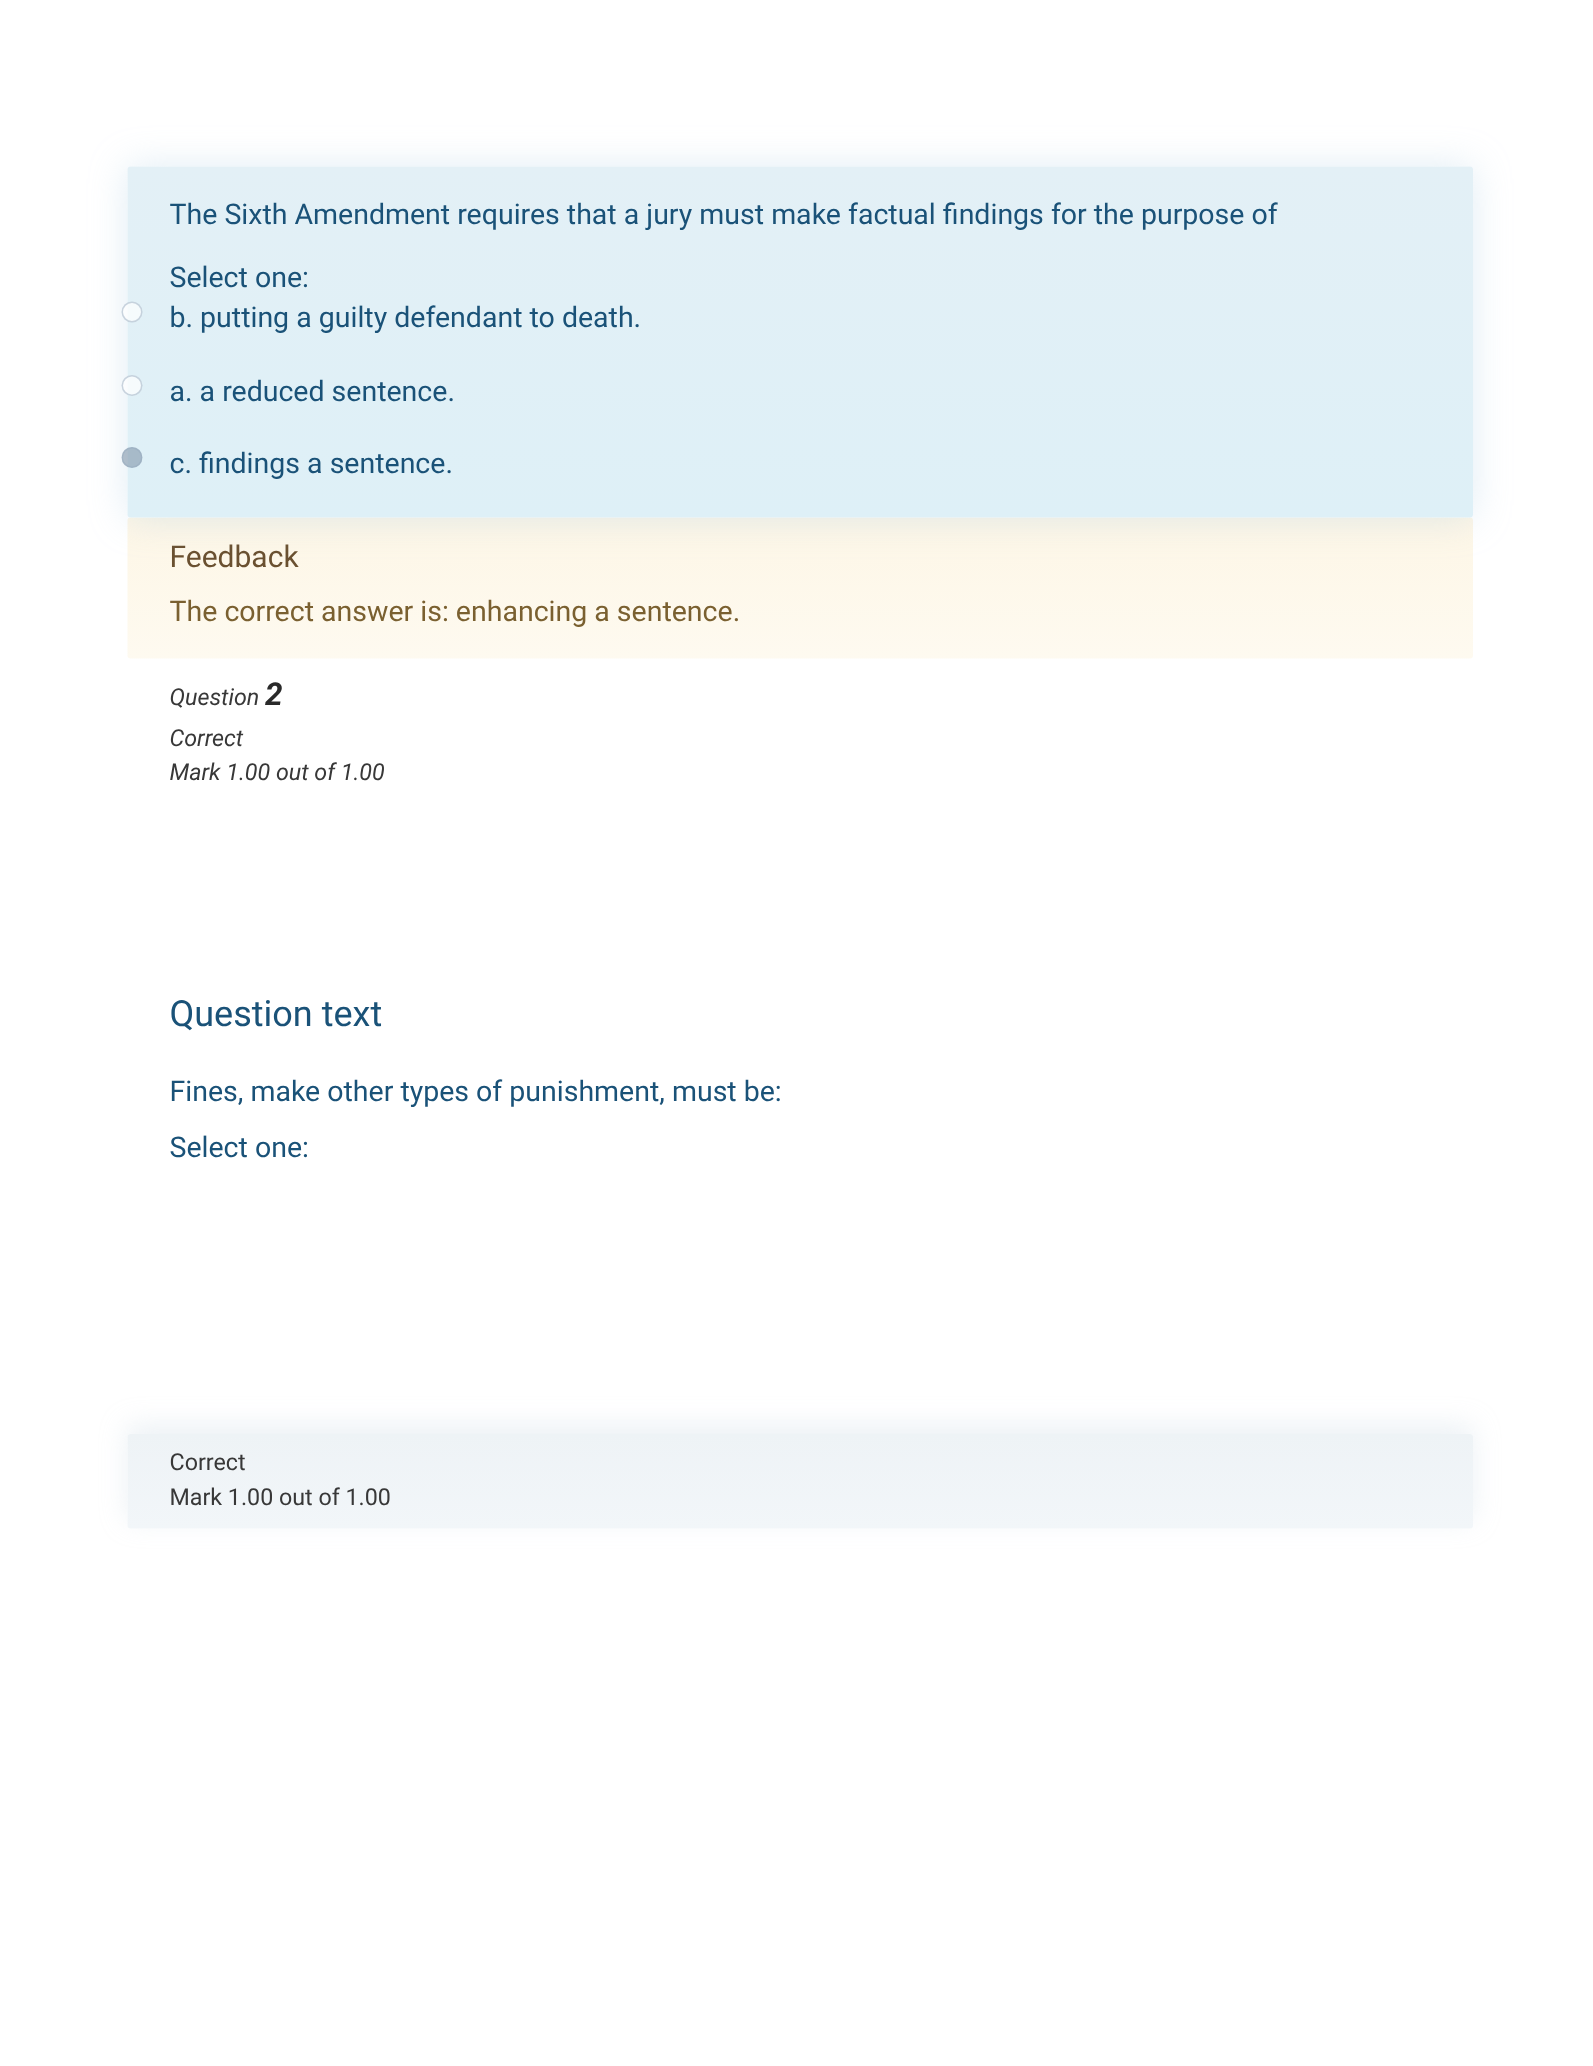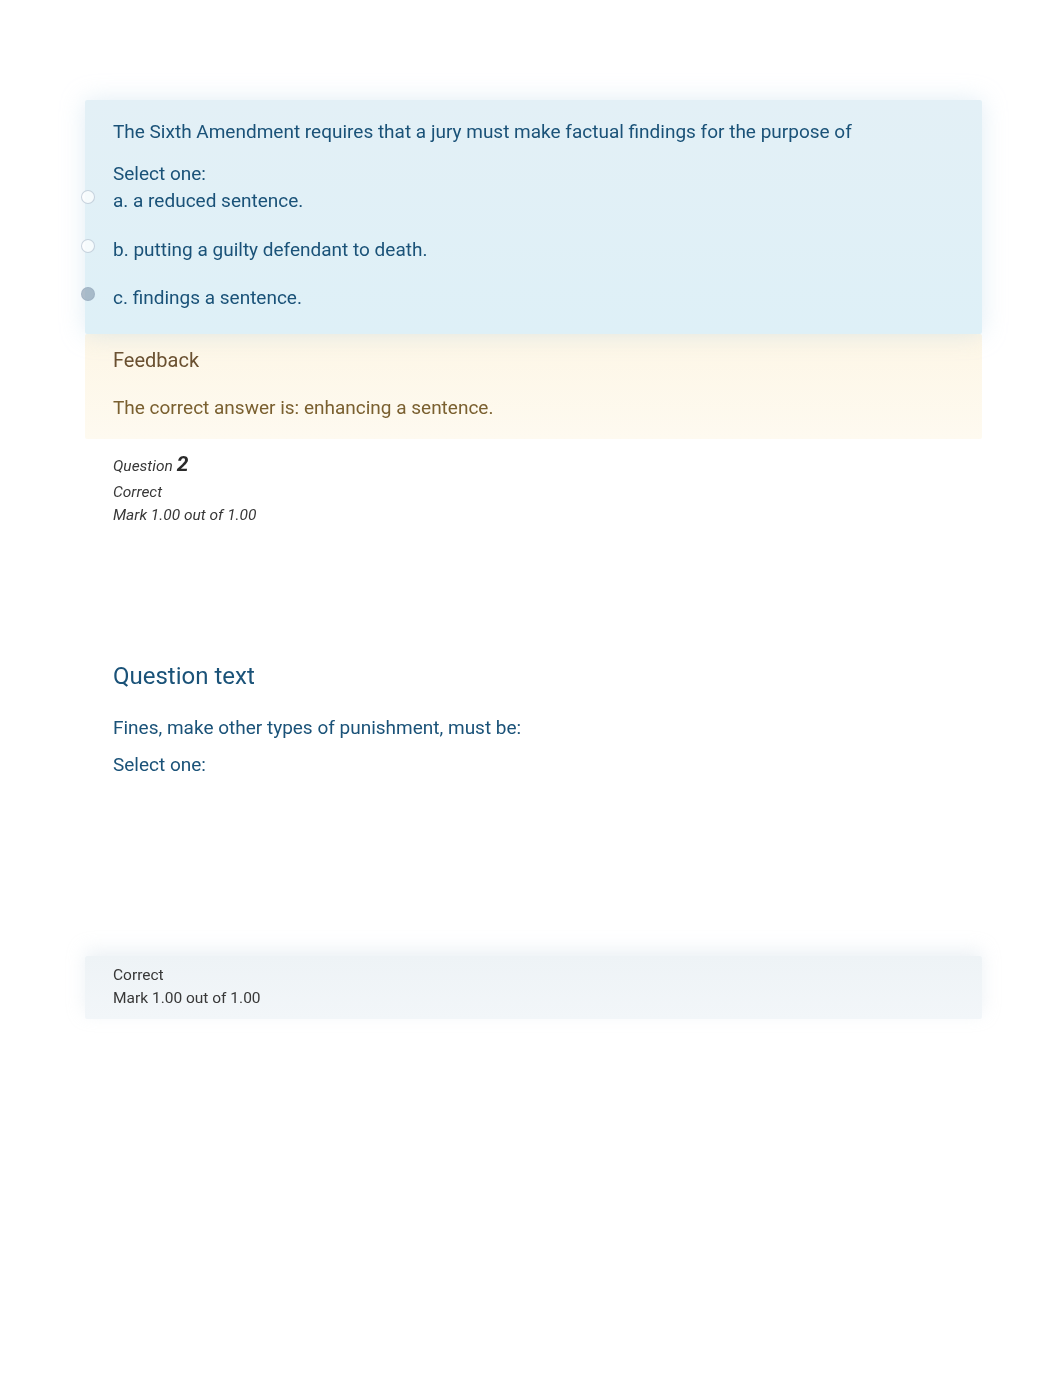--- a/index.html
+++ b/index.html
@@ -9,20 +9,21 @@
       width: 1062px;
       padding: 100px 80px 40px 85px;
       color: #333;
     }
     .q1-block {
       background: linear-gradient(to bottom, #e3f0f6 0%, #def0f7 100%);
       padding: 18px 42px 22px 28px;
       border-radius: 2px;
       box-shadow: 0 0 25px rgba(180,210,230,0.4);
       position: relative;
+      margin-top: 11px;
     }
     .q-prompt {
       color: #1a5278;
       font-size: 19px;
       line-height: 1.45;
       margin-bottom: 16px;
     }
     .select-label {
       color: #1a5278;
       font-size: 19px;
@@ -52,21 +53,21 @@
     }
     .feedback-block {
       background: linear-gradient(to bottom, #fdf6e6 0%, #fefaf0 100%);
       padding: 14px 28px 20px 28px;
       border-radius: 2px;
       margin-left: 0;
     }
     .feedback-title {
       color: #6a5030;
       font-size: 20px;
-      margin-bottom: 24px;
+      margin-bottom: 13px;
     }
     .feedback-text {
       color: #7a6030;
       font-size: 19px;
     }
     .q-header {
       padding: 10px 28px 6px 28px;
       color: #383838;
       font-size: 15.5px;
       line-height: 1.45;
@@ -121,25 +122,25 @@
   </style>
 </head>
 <body>
 
 <div class="q1-block">
   <div class="q-prompt">The Sixth Amendment requires that a jury must make factual findings for the purpose of</div>
   <div class="select-label">Select one:</div>
 
   <div class="option">
     <span class="radio-hint"></span>
-    <span>a. a reduced sentence.</span>
+    <span>b. putting a guilty defendant to death.</span>
   </div>
   <div class="option">
     <span class="radio-hint"></span>
-    <span>b. putting a guilty defendant to death.</span>
+    <span>a. a reduced sentence.</span>
   </div>
   <div class="option">
     <span class="radio-hint filled"></span>
     <span>c. findings a sentence.</span>
   </div>
 </div>
 
 <div class="feedback-block">
   <div class="feedback-title">Feedback</div>
   <div class="feedback-text">The correct answer is: enhancing a sentence.</div>

